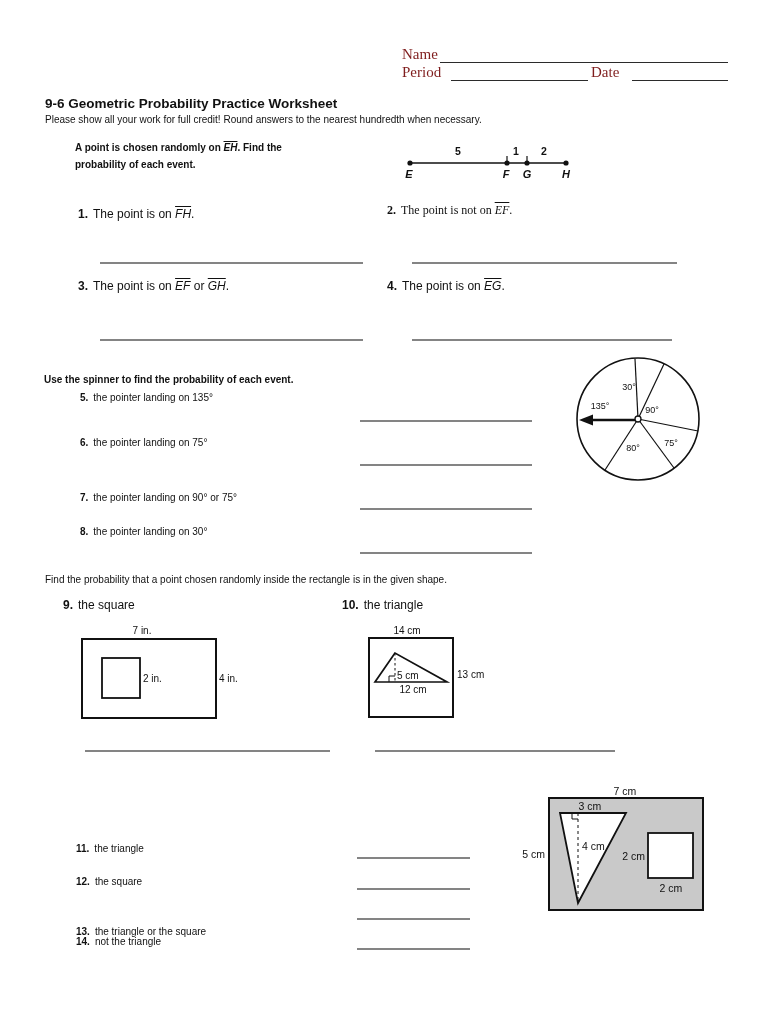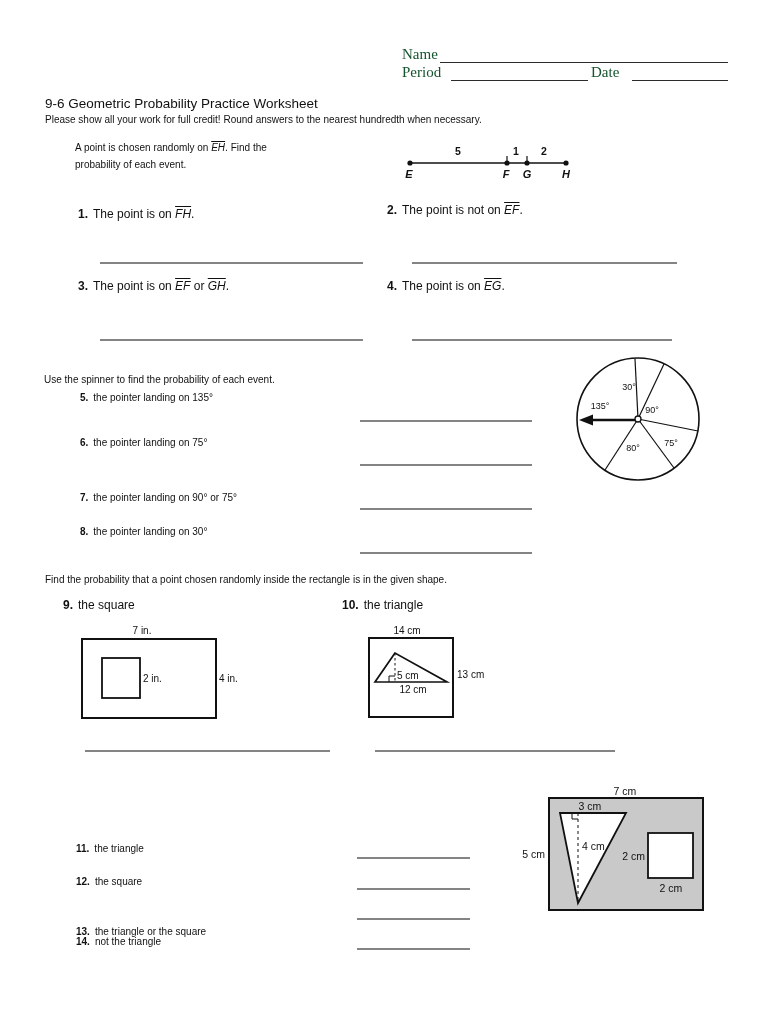--- a/index.html
+++ b/index.html
@@ -1,22 +1,22 @@
 <!DOCTYPE html>
 <html><head>
 <meta charset="utf-8">
 <style>
   html,body { margin:0; padding:0; background:#ffffff; }
   .page {
     position:relative; width:770px; height:1024px; background:#fff;
     font-family:"Liberation Sans", sans-serif; color:#111; overflow:hidden;
   }
   .t { position:absolute; white-space:nowrap; }
-  .serif { font-family:"Liberation Serif", serif; font-size:15px; color:#14532d; }
-  .bold { font-weight:normal; }
+  .serif { font-family:"Liberation Serif", serif; font-size:15px; color:#7f1d1d; }
+  .bold { font-weight:bold; }
   .fs13 { font-size:13.5px; }
   .fs125 { font-size:10px; }
   .fs12 { font-size:12px; }
   .hline { position:absolute; height:0; border-top:1.2px solid #2b2b2b; }
   .ansline { position:absolute; height:0; border-top:2px solid #848484; }
   .qn { font-weight:bold; margin-right:5px; }
   .seg { font-style:italic; text-decoration:overline; }
   svg text { font-family:"Liberation Sans", sans-serif; fill:#111; }
 </style>
 </head>
@@ -50,21 +50,21 @@
     <text x="58" y="13" font-size="10.5" font-weight="bold" text-anchor="middle">5</text>
     <text x="116" y="13" font-size="10.5" font-weight="bold" text-anchor="middle">1</text>
     <text x="144" y="13" font-size="10.5" font-weight="bold" text-anchor="middle">2</text>
     <text x="9" y="36" font-size="11" font-style="italic" font-weight="bold" text-anchor="middle">E</text>
     <text x="106" y="36" font-size="11" font-style="italic" font-weight="bold" text-anchor="middle">F</text>
     <text x="127" y="36" font-size="11" font-style="italic" font-weight="bold" text-anchor="middle">G</text>
     <text x="166" y="36" font-size="11" font-style="italic" font-weight="bold" text-anchor="middle">H</text>
   </svg>
 
   <div class="t fs12" style="left:78px; top:207px;"><span class="qn">1.</span><span>The point is on </span><span class="seg">FH</span><span></span><span class="seg"></span><span>.</span></div>
-  <div class="t fs12" style="left:387px; top:203px;"><span class="qn">2.</span><span>The point is not on </span><span class="seg">EF</span><span>.</span></div>
+  <div class="t fs12" style="left:387px; top:203px;font-family:Liberation Serif, serif;"><span class="qn">2.</span><span>The point is not on </span><span class="seg">EF</span><span>.</span></div>
   <div class="ansline" style="left:100px; top:262px; width:263px;"></div>
   <div class="ansline" style="left:412px; top:262px; width:265px;"></div>
   <div class="t fs12" style="left:78px; top:279px;"><span class="qn">3.</span><span>The point is on </span><span class="seg">EF</span><span> or </span><span class="seg">GH</span><span>.</span></div>
   <div class="t fs12" style="left:387px; top:279px;"><span class="qn">4.</span><span>The point is on </span><span class="seg">EG</span><span>.</span></div>
   <div class="ansline" style="left:100px; top:339px; width:263px;"></div>
   <div class="ansline" style="left:412px; top:339px; width:260px;"></div>
 
   <div class="t bold fs125" style="left:44px; top:355px;margin-top:19px;">Use the spinner to find the probability of each event.</div>
 
   <div class="t fs125" style="left:80px; top:392px;"><span class="qn">5.</span><span>the pointer landing on 135°</span></div>

